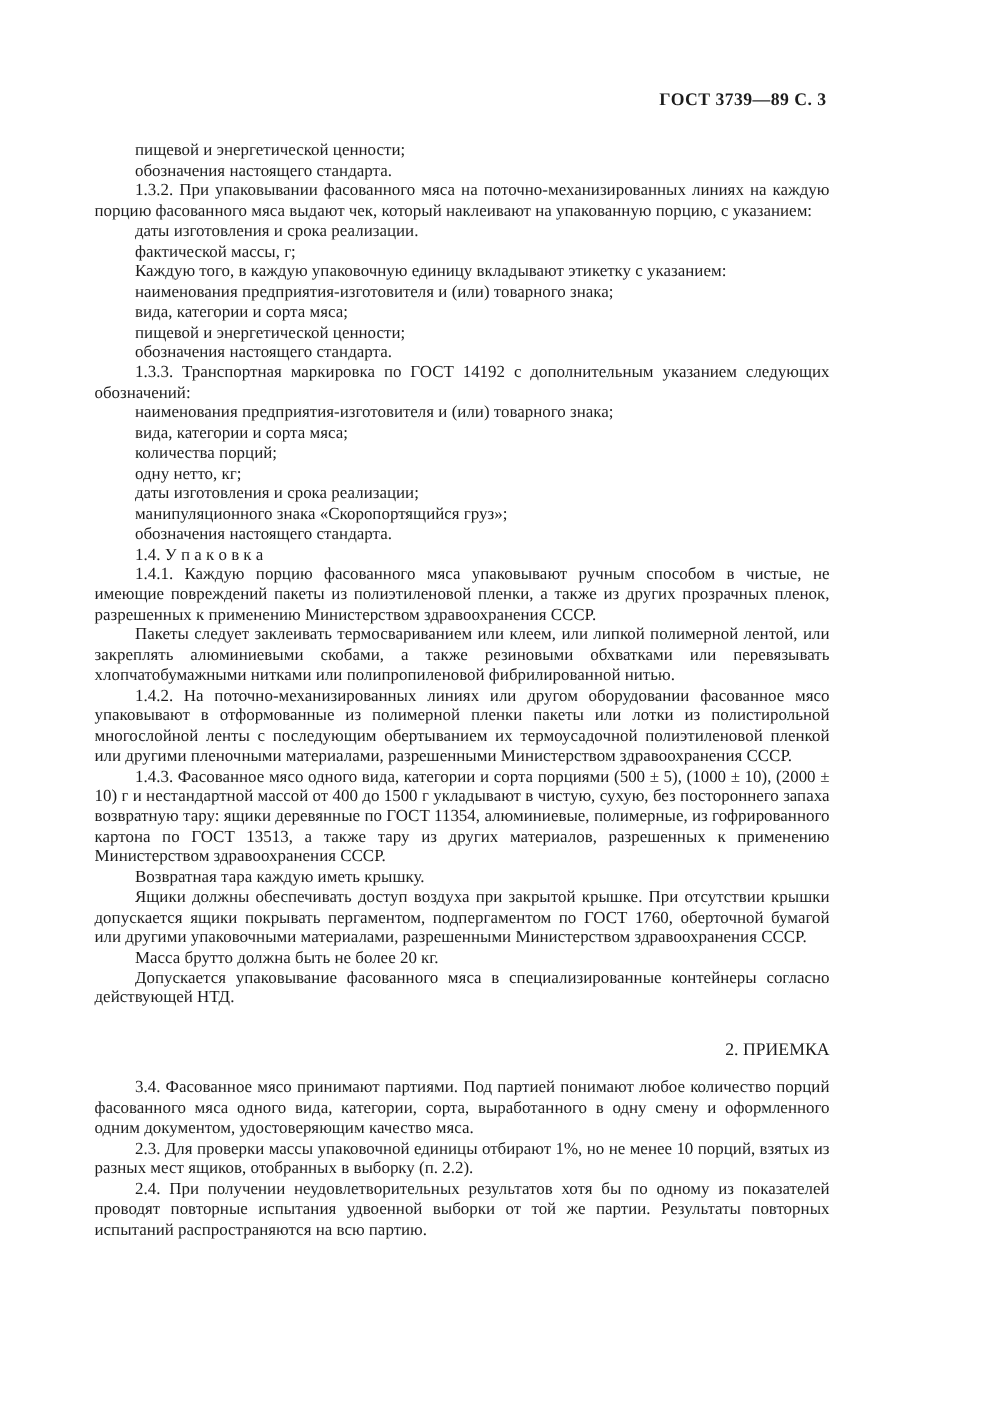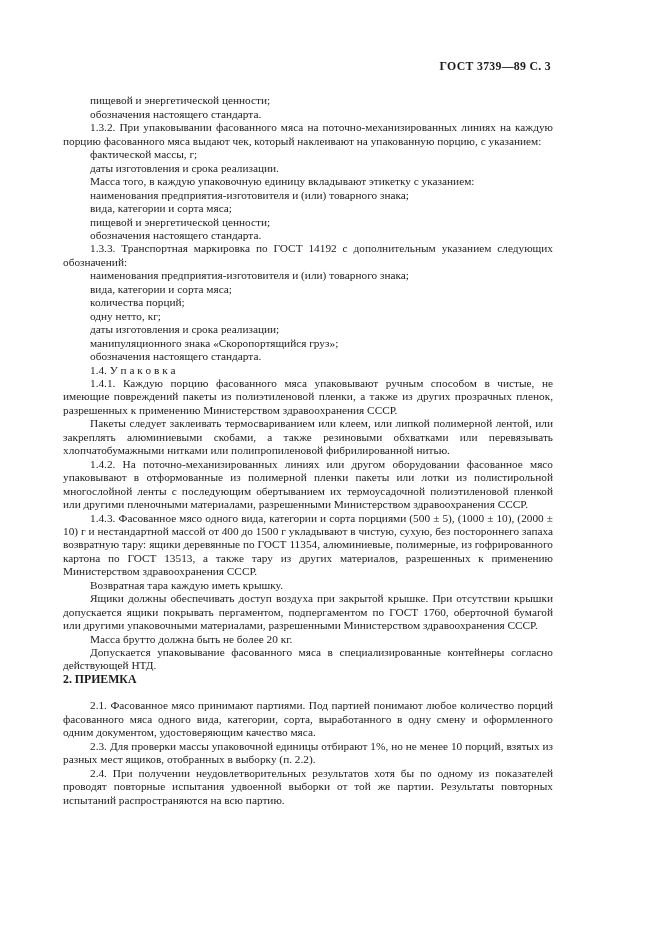--- a/index.html
+++ b/index.html
@@ -30,39 +30,39 @@
   .doc-body p {
     margin: 0;
     padding: 0;
   }
   .doc-body p.line,
   .doc-body p.para {
     text-indent: 27px;
     text-align: justify;
   }
   .doc-body p.heading {
-    text-align: left;
+    text-align: right;
     text-indent: 0;
-    font-weight: bold;
+    font-weight: normal;
     font-size: 11.8px;
-    margin: 0 0 13px 0;
+    margin: 20px 0 13px 0;
   }
 </style>
 </head>
 <body>
 
 <div class="page">
   <div class="doc-header">ГОСТ 3739—89 С. 3</div>
   <div class="doc-body">
       <p class="line">пищевой и энергетической ценности;</p>
       <p class="line">обозначения настоящего стандарта.</p>
       <p class="para">1.3.2. При упаковывании фасованного мяса на поточно-механизированных линиях на каждую порцию фасованного мяса выдают чек, который наклеивают на упакованную порцию, с указанием:</p>
+      <p class="line">даты изготовления и срока реализации.</p>
       <p class="line">фактической массы, г;</p>
-      <p class="line">даты изготовления и срока реализации.</p>
-      <p class="line">Масса того, в каждую упаковочную единицу вкладывают этикетку с указанием:</p>
+      <p class="line">Каждую того, в каждую упаковочную единицу вкладывают этикетку с указанием:</p>
       <p class="line">наименования предприятия-изготовителя и (или) товарного знака;</p>
       <p class="line">вида, категории и сорта мяса;</p>
       <p class="line">пищевой и энергетической ценности;</p>
       <p class="line">обозначения настоящего стандарта.</p>
       <p class="para">1.3.3. Транспортная маркировка по ГОСТ 14192 с дополнительным указанием следующих обозначений:</p>
       <p class="line">наименования предприятия-изготовителя и (или) товарного знака;</p>
       <p class="line">вида, категории и сорта мяса;</p>
       <p class="line">количества порций;</p>
       <p class="line">одну нетто, кг;</p>
       <p class="line">даты изготовления и срока реализации;</p>
@@ -71,17 +71,17 @@
       <p class="line">1.4. У п а к о в к а</p>
       <p class="para">1.4.1. Каждую порцию фасованного мяса упаковывают ручным способом в чистые, не имеющие повреждений пакеты из полиэтиленовой пленки, а также из других прозрачных пленок, разрешенных к применению Министерством здравоохранения СССР.</p>
       <p class="para">Пакеты следует заклеивать термосвариванием или клеем, или липкой полимерной лентой, или закреплять алюминиевыми скобами, а также резиновыми обхватками или перевязывать хлопчатобумажными нитками или полипропиленовой фибрилированной нитью.</p>
       <p class="para">1.4.2. На поточно-механизированных линиях или другом оборудовании фасованное мясо упаковывают в отформованные из полимерной пленки пакеты или лотки из полистирольной многослойной ленты с последующим обертыванием их термоусадочной полиэтиленовой пленкой или другими пленочными материалами, разрешенными Министерством здравоохранения СССР.</p>
       <p class="para">1.4.3. Фасованное мясо одного вида, категории и сорта порциями (500 ± 5), (1000 ± 10), (2000 ± 10) г и нестандартной массой от 400 до 1500 г укладывают в чистую, сухую, без постороннего запаха возвратную тару: ящики деревянные по ГОСТ 11354, алюминиевые, полимерные, из гофрированного картона по ГОСТ 13513, а также тару из других материалов, разрешенных к применению Министерством здравоохранения СССР.</p>
       <p class="para">Возвратная тара каждую иметь крышку.</p>
       <p class="para">Ящики должны обеспечивать доступ воздуха при закрытой крышке. При отсутствии крышки допускается ящики покрывать пергаментом, подпергаментом по ГОСТ 1760, оберточной бумагой или другими упаковочными материалами, разрешенными Министерством здравоохранения СССР.</p>
       <p class="para">Масса брутто должна быть не более 20 кг.</p>
       <p class="para">Допускается упаковывание фасованного мяса в специализированные контейнеры согласно действующей НТД.</p>
       <p class="heading">2. ПРИЕМКА</p>
-      <p class="para">2.1. Фасованное мясо принимают партиями. Под партией понимают любое количество порций фасованного мяса одного вида, категории, сорта, выработанного в одну смену и оформленного одним документом, удостоверяющим качество мяса.</p>
+      <p class="para">3.4. Фасованное мясо принимают партиями. Под партией понимают любое количество порций фасованного мяса одного вида, категории, сорта, выработанного в одну смену и оформленного одним документом, удостоверяющим качество мяса.</p>
       <p class="para">2.3. Для проверки массы упаковочной единицы отбирают 1%, но не менее 10 порций, взятых из разных мест ящиков, отобранных в выборку (п. 2.2).</p>
       <p class="para">2.4. При получении неудовлетворительных результатов хотя бы по одному из показателей проводят повторные испытания удвоенной выборки от той же партии. Результаты повторных испытаний распространяются на всю партию.</p>
     </div>
 </div>
 
 </body></html>

